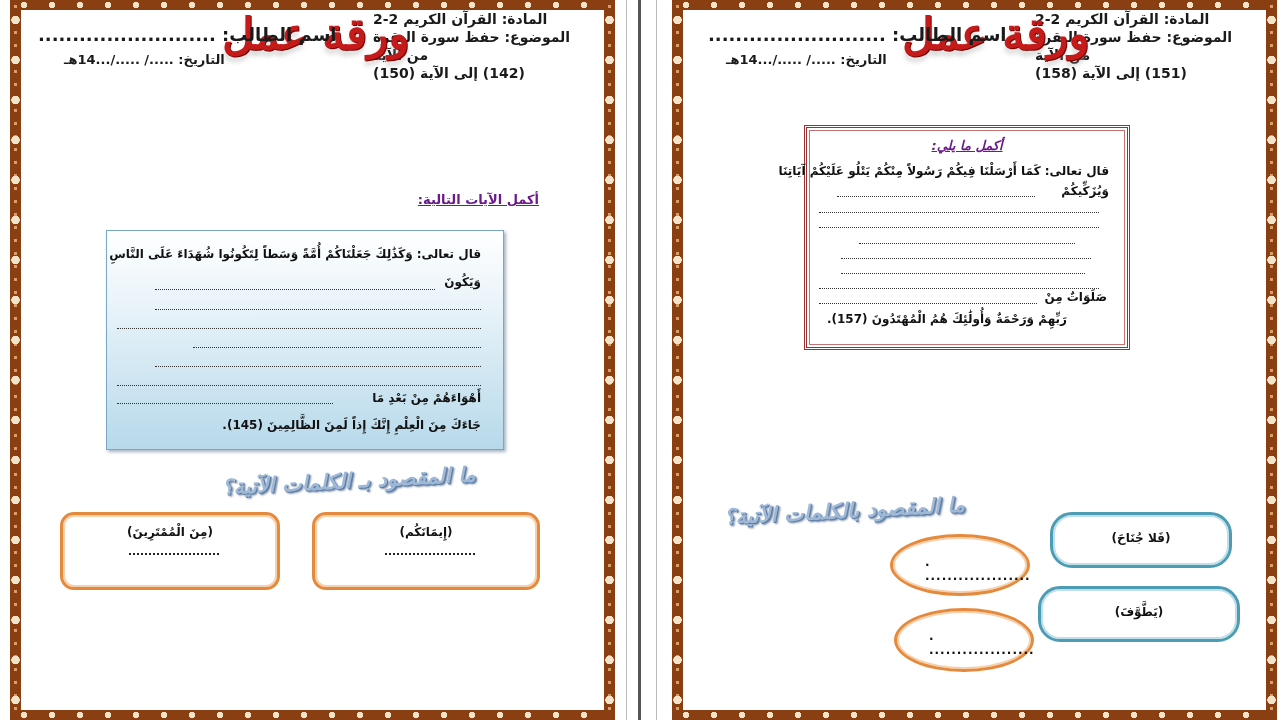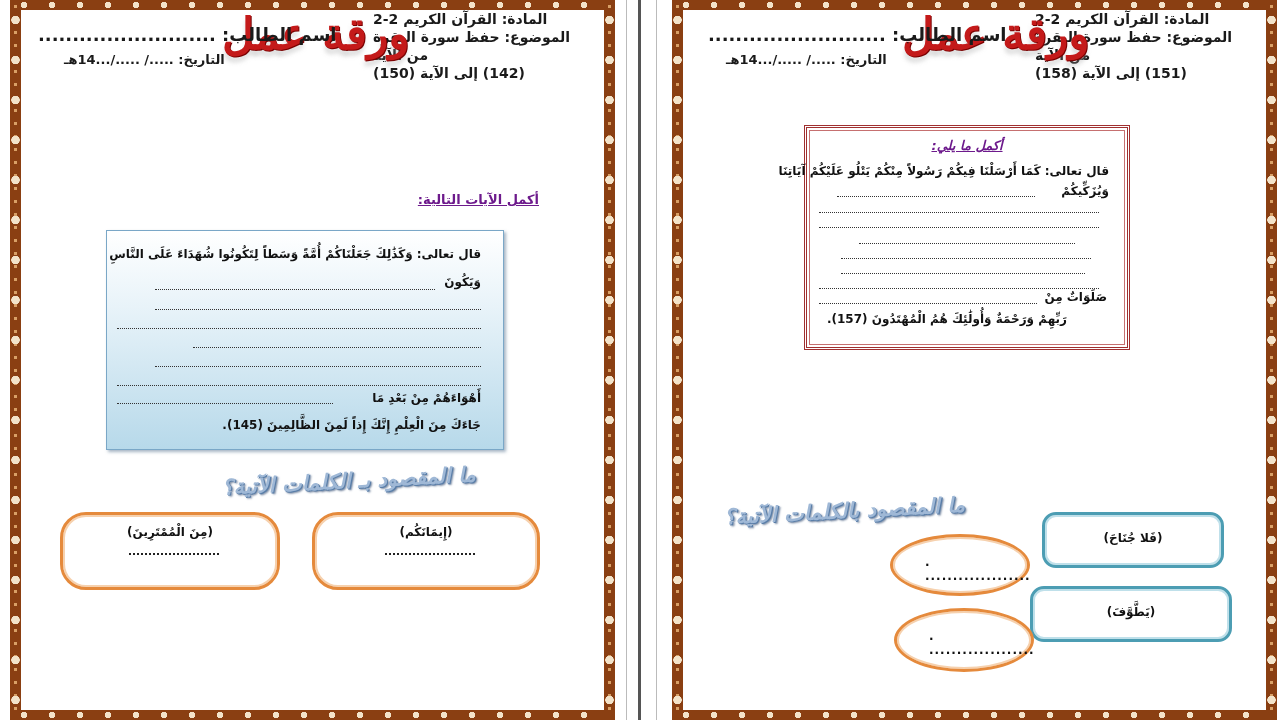--- a/index.html
+++ b/index.html
@@ -37,22 +37,22 @@
   .section-title { position: absolute; direction: rtl; color: #6d1a8c; font-weight: bold; font-size: 13px; text-decoration: underline; }
 
   .verse-box-blue { position: absolute; border: 1px solid #7aa7c7; background: linear-gradient(to bottom, #ffffff 0%, #e8f3f9 35%, #b7d9ea 100%); box-shadow: 2px 2px 3px rgba(80,110,140,0.5); }
   .verse-box-red { position: absolute; border: 3px double #a03030; outline: 1px solid #c67070; outline-offset: -6px; background: #fff; }
 
   .line { position: absolute; direction: rtl; font-weight: bold; font-size: 12px; color: #111; white-space: nowrap; }
   .dots { position: absolute; border-bottom: 1.5px dotted #333; height: 1px; }
 
   .q-heading { position: absolute; direction: rtl; font-family: "DejaVu Serif", serif; font-style: italic; font-weight: bold; font-size: 21px; color: #9fb8d6; text-shadow: 1px 1px 0 #5a7ea8, 2px 2px 2px #7e8ea6; transform: rotate(-3deg); }
 
-  .word-box-orange { position: absolute; border: 3px solid #e58a3c; border-radius: 26px; background: #fff; box-shadow: inset 0 0 0 2px #f6d1ae; }
-  .word-box-teal { position: absolute; border: 3px solid #4c9db3; border-radius: 14px; background: #fff; box-shadow: inset 0 0 0 2px #bfe0ea; }
+  .word-box-orange { position: absolute; border: 3px solid #e58a3c; border-radius: 14px; background: #fff; box-shadow: inset 0 0 0 2px #f6d1ae; }
+  .word-box-teal { position: absolute; border: 3px solid #4c9db3; border-radius: 22px; background: #fff; box-shadow: inset 0 0 0 2px #bfe0ea; margin-left: 8px; }
   .oval-orange { position: absolute; border: 3px solid #e58a3c; border-radius: 50%; background: #fff; box-shadow: inset 0 0 0 2px #f6d1ae; }
   .word { position: absolute; left: 0; right: 0; text-align: center; direction: rtl; font-weight: bold; font-size: 12px; color: #111; }
   .answer-dots { position: absolute; border-bottom: 2px dotted #222; }
   .oval-text { position: absolute; font-weight: bold; font-size: 12px; letter-spacing: 1px; color: #111; }
 </style>
 </head>
 <body>
 
 <div class="sheet left">
   <div class="border-top"></div>

